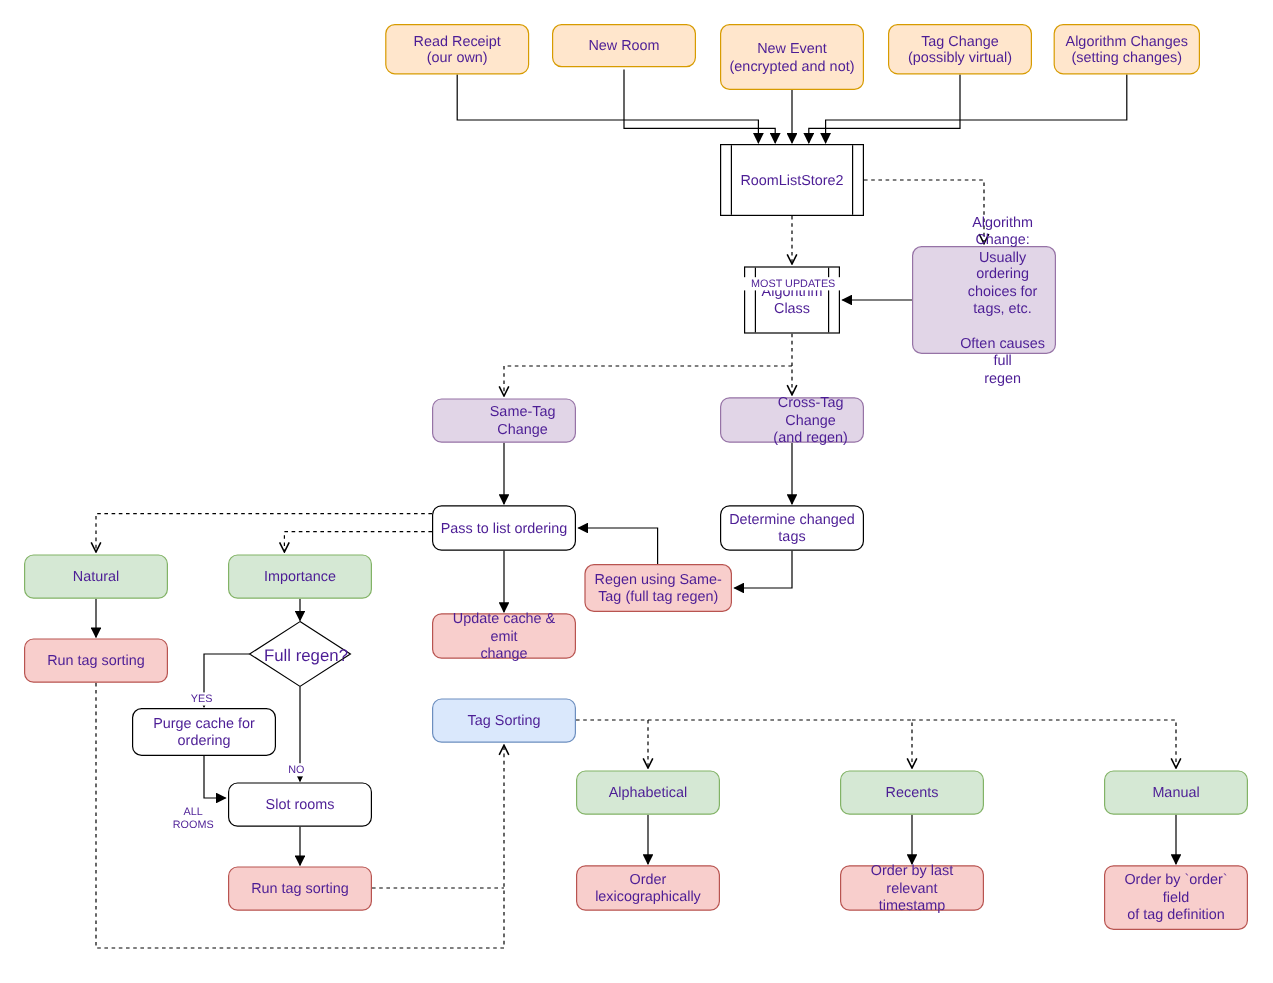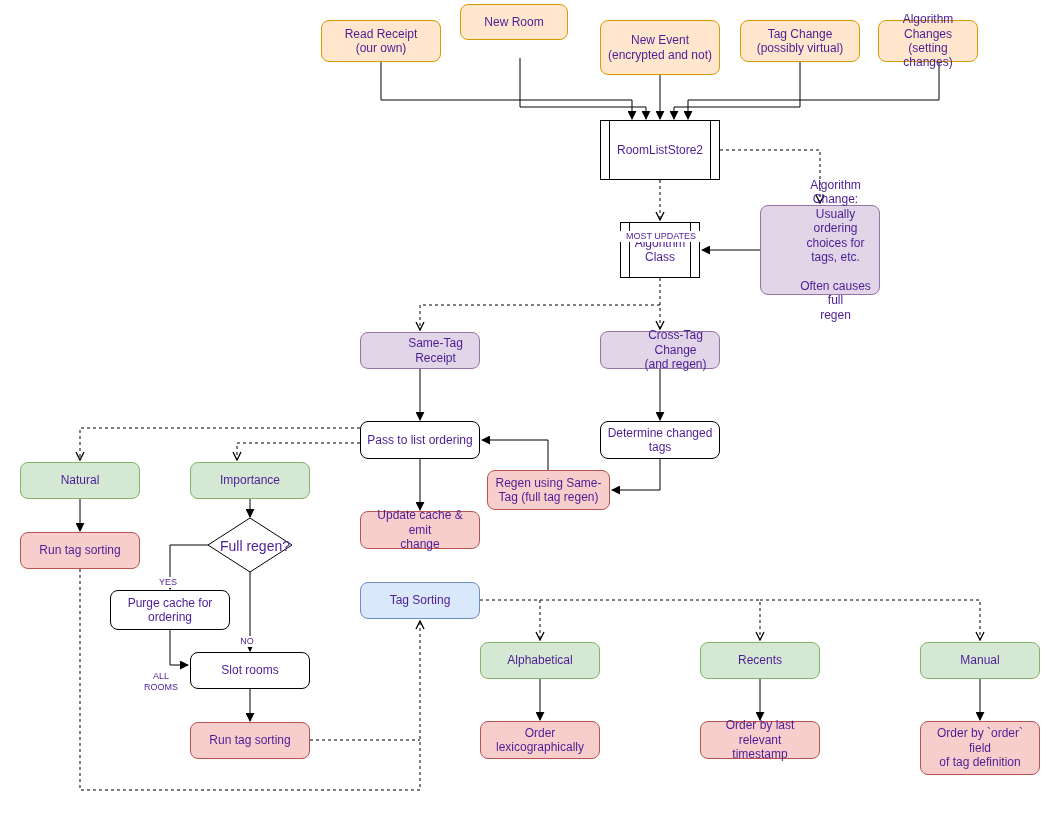--- a/index.html
+++ b/index.html
@@ -83,39 +83,39 @@
       <path d="M480,600 H540 V640" marker-end="url(#arrowOpen)"></path>
       <path d="M540,600 H760 V640" marker-end="url(#arrowOpen)"></path>
       <path d="M760,600 H980 V640" marker-end="url(#arrowOpen)"></path>
     </g>
 
     <polygon points="250,518 292,545 250,572 208,545" fill="#ffffff" stroke="#000"></polygon>
   </svg>
 
   <div class="node orange" style="left:321px;top:20px;width:120px;height:42px">Read Receipt
 (our own)</div>
-  <div class="node orange" style="left:460px;top:4px;width:108px;height:36px">New Room</div>
+  <div class="node orange" style="left:460px;top:20px;width:120px;height:36px">New Room</div>
   <div class="node orange" style="left:600px;top:20px;width:120px;height:55px">New Event
 (encrypted and not)</div>
   <div class="node orange" style="left:740px;top:20px;width:120px;height:42px">Tag Change
 (possibly virtual)</div>
-  <div class="node orange" style="left:878px;top:20px;width:100px;height:42px">Algorithm Changes
+  <div class="node orange" style="left:878px;top:20px;width:122px;height:42px">Algorithm Changes
 (setting changes)</div>
 
   <div class="node process" style="left:600px;top:120px;width:120px;height:60px">RoomListStore2</div>
   <div class="node process" style="left:620px;top:222px;width:80px;height:56px">Algorithm
 Class</div>
   <div class="node purple" style="left:760px;top:205px;width:120px;height:90px">Algorithm Change:
 Usually ordering
 choices for tags, etc.
 
 Often causes full
 regen</div>
 
-  <div class="node purple" style="left:360px;top:332px;width:120px;height:37px">Same-Tag Receipt</div>
+  <div class="node purple" style="left:360px;top:332px;width:120px;height:37px">Same-Tag Change</div>
   <div class="node purple" style="left:600px;top:331px;width:120px;height:38px">Cross-Tag Change
 (and regen)</div>
 
   <div class="node" style="left:360px;top:421px;width:120px;height:38px">Pass to list ordering</div>
   <div class="node" style="left:600px;top:421px;width:120px;height:38px">Determine changed
 tags</div>
   <div class="node red" style="left:487px;top:470px;width:123px;height:40px">Regen using Same-
 Tag (full tag regen)</div>
   <div class="node red" style="left:360px;top:511px;width:120px;height:38px">Update cache &amp; emit
 change</div>

